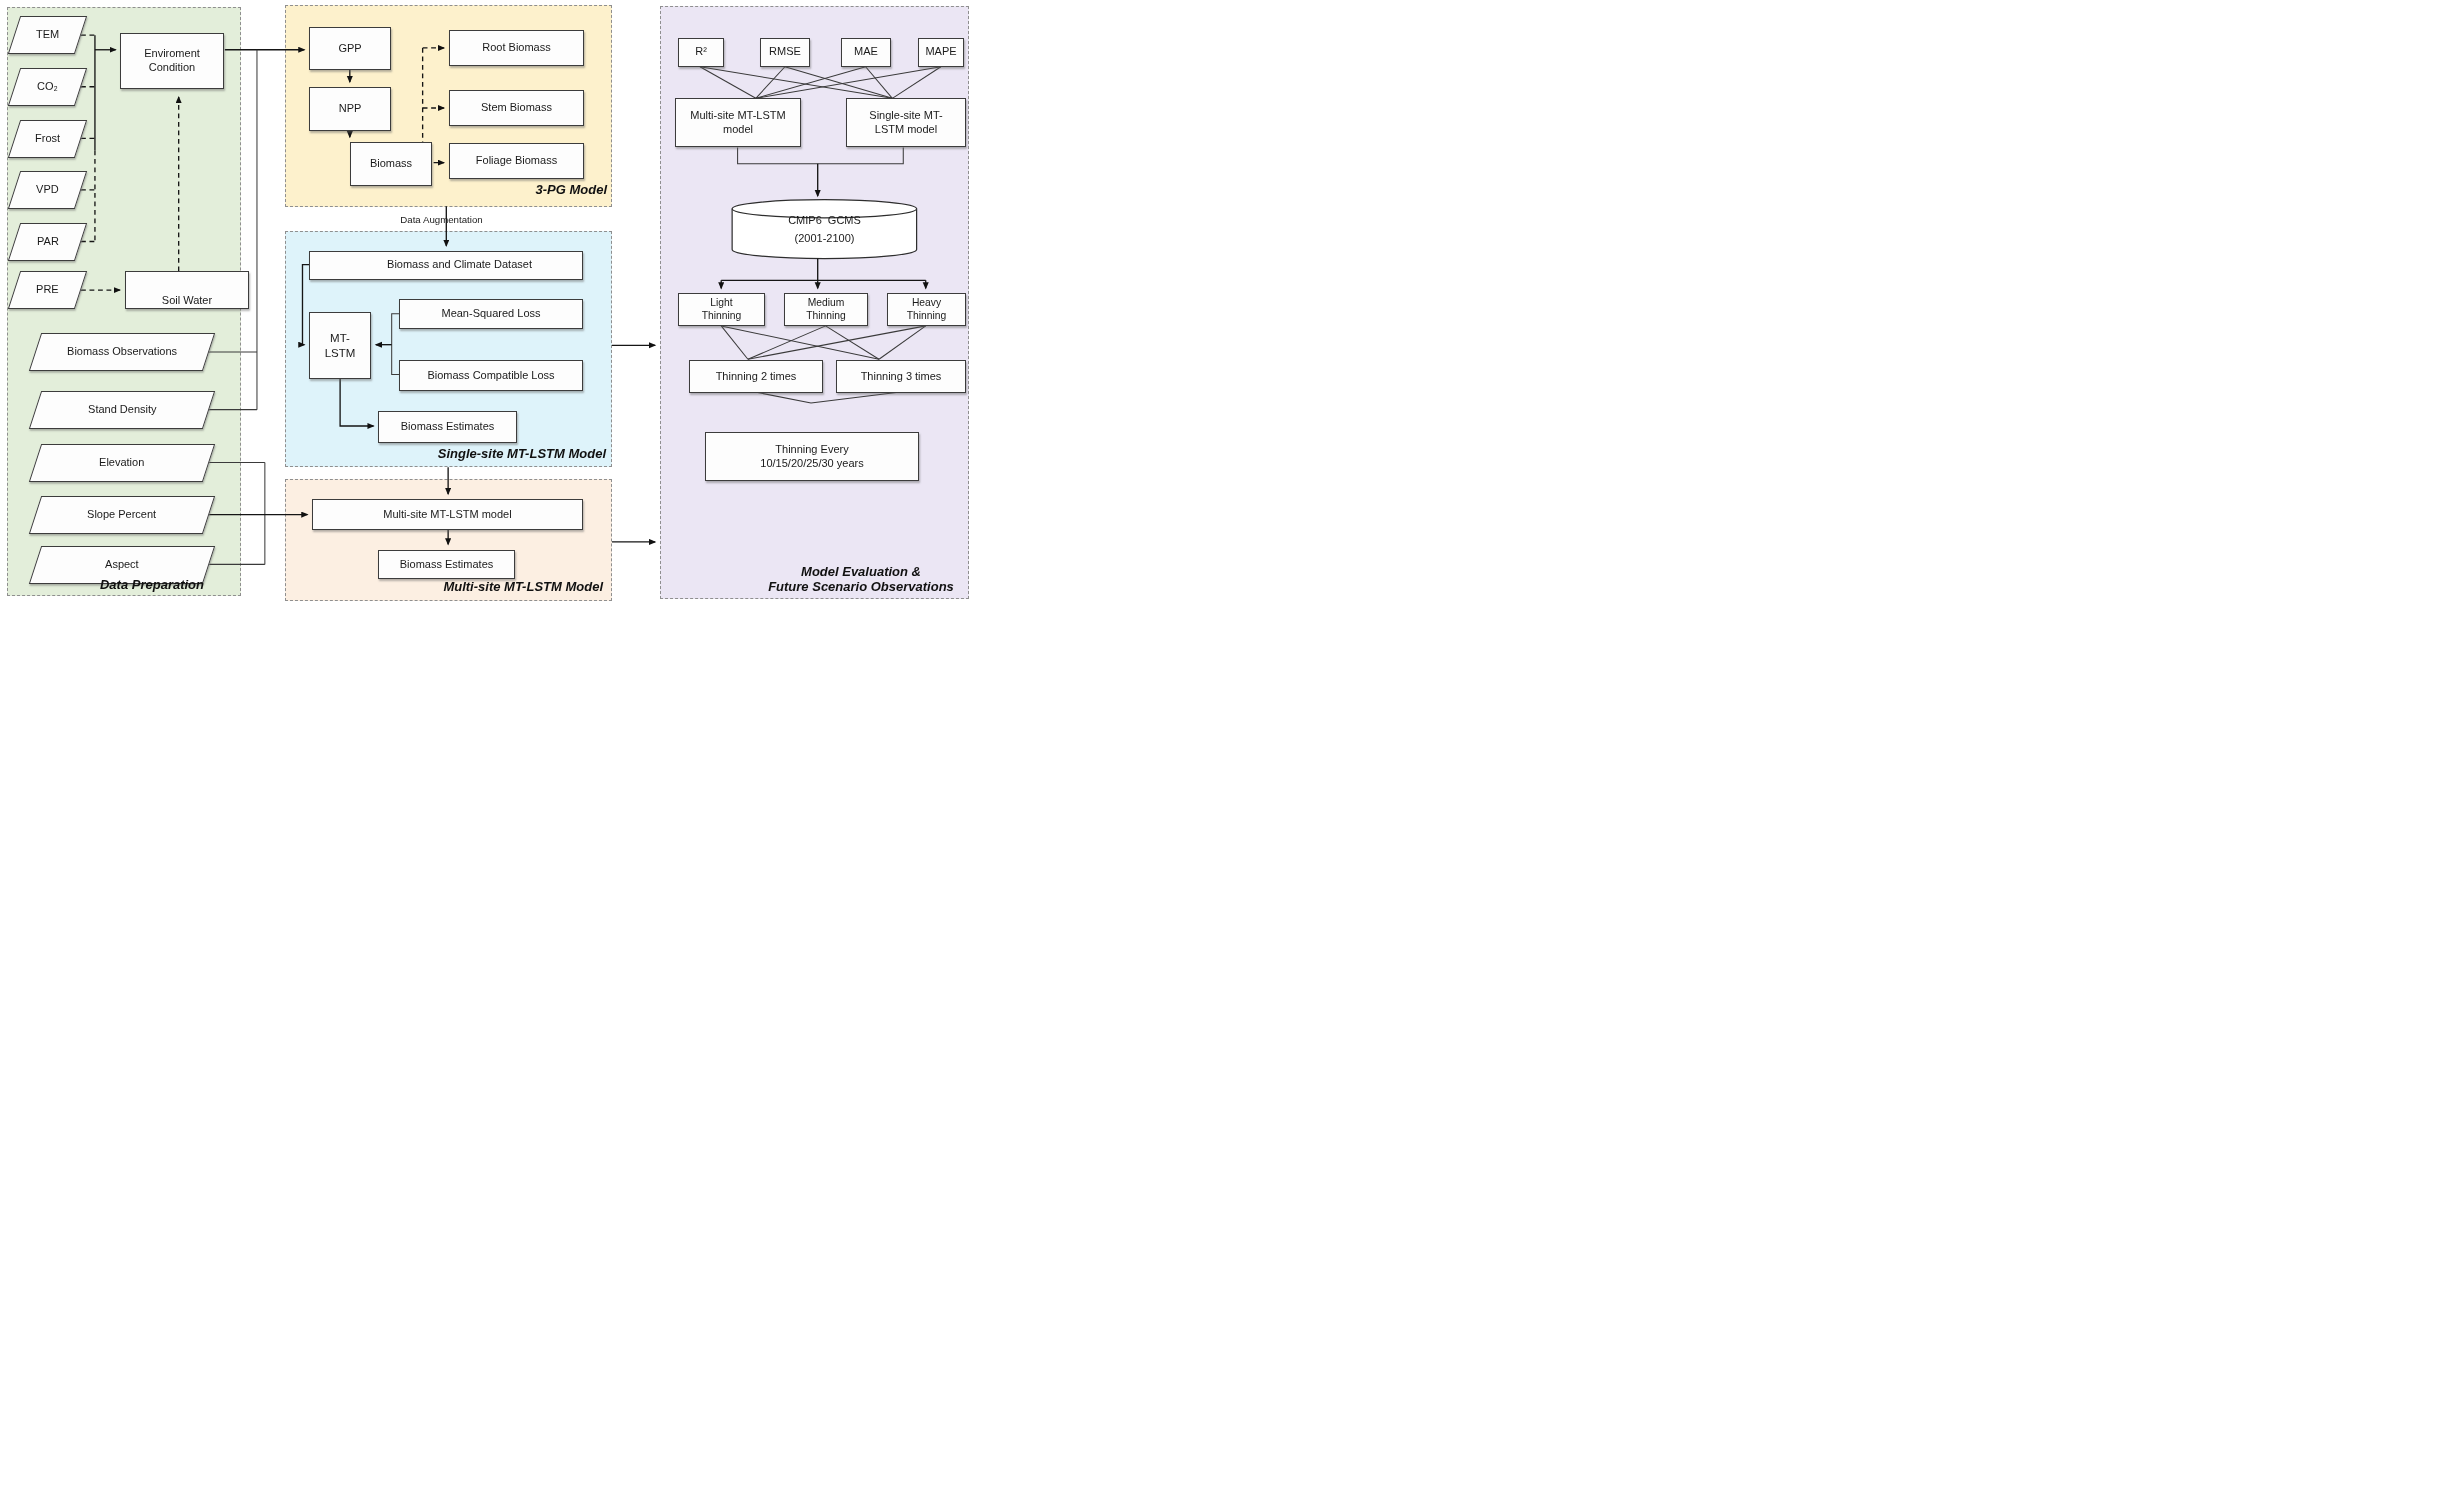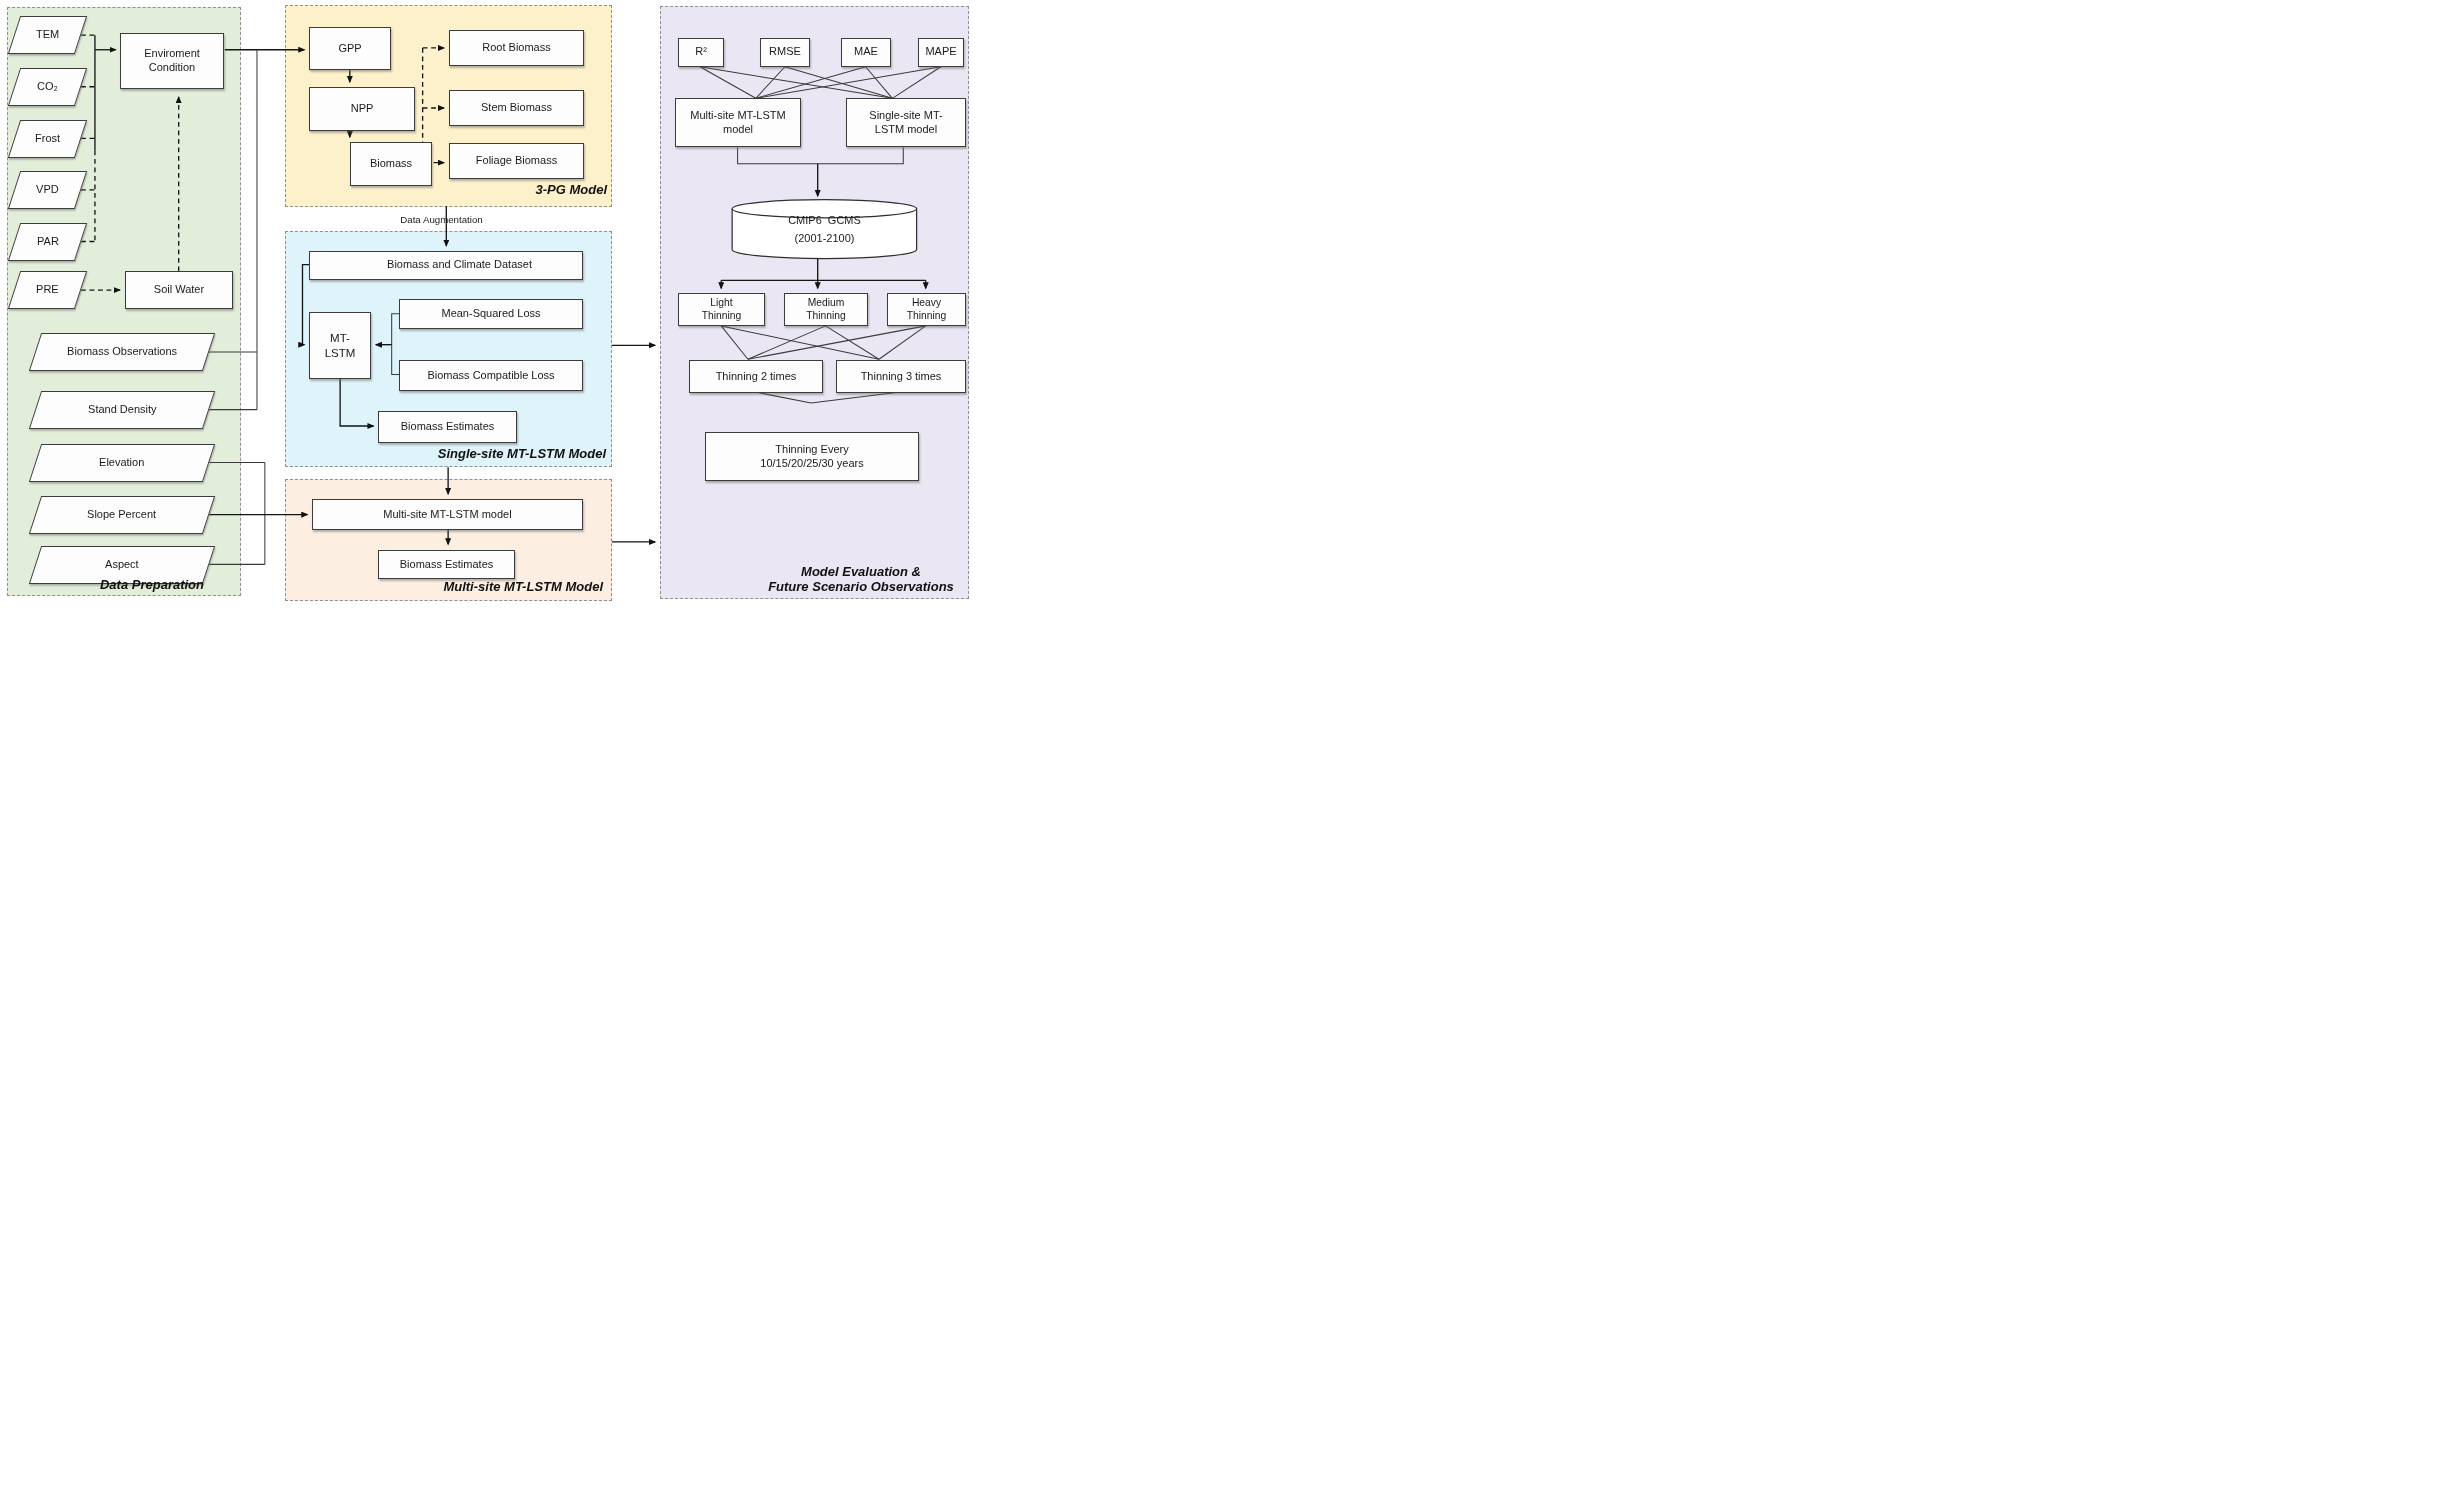--- a/index.html
+++ b/index.html
@@ -126,21 +126,21 @@
   <div class="box para f18" style="left:14px;top:223px;width:67px;height:38px;">
       <span>PAR</span>
     </div>
   <div class="box para f18" style="left:14px;top:271px;width:67px;height:38px;">
       <span>PRE</span>
     </div>
 
   <div class="box f18 wrapEnv" style="left:120px;top:33px;width:104px;height:56px;">
       <span>Enviroment Condition</span>
     </div>
-  <div class="box f18" style="left:125px;top:271px;width:108px;height:38px;">
+  <div class="box f18" style="left:125px;top:271px;width:124px;height:38px;align-items:flex-end;">
       <span>Soil Water</span>
     </div>
 
   <div class="box para f18" style="left:35px;top:333px;width:174px;height:38px;">
       <span>Biomass Observations</span>
     </div>
   <div class="box para f18" style="left:35px;top:391px;width:174px;height:38px;">
       <span>Stand Density</span>
     </div>
   <div class="box para f18" style="left:35px;top:444px;width:174px;height:38px;">
@@ -151,21 +151,21 @@
     </div>
   <div class="box para f18" style="left:35px;top:546px;width:174px;height:38px;">
       <span>Aspect</span>
     </div>
 
   <div class="lbl" style="left:73px;top:577px;width:158px;text-align:center;">Data Preparation</div>
 
   <div class="box f18" style="left:309px;top:27px;width:82px;height:43px;">
       <span>GPP</span>
     </div>
-  <div class="box f18" style="left:309px;top:87px;width:106px;height:44px;">
+  <div class="box f18" style="left:309px;top:87px;width:82px;height:44px;">
       <span>NPP</span>
     </div>
   <div class="box f18" style="left:309px;top:142px;width:82px;height:44px;margin-left:41px;">
       <span>Biomass</span>
     </div>
   <div class="box f18" style="left:449px;top:30px;width:135px;height:36px;">
       <span>Root Biomass</span>
     </div>
   <div class="box f18" style="left:449px;top:90px;width:135px;height:36px;">
       <span>Stem Biomass</span>

